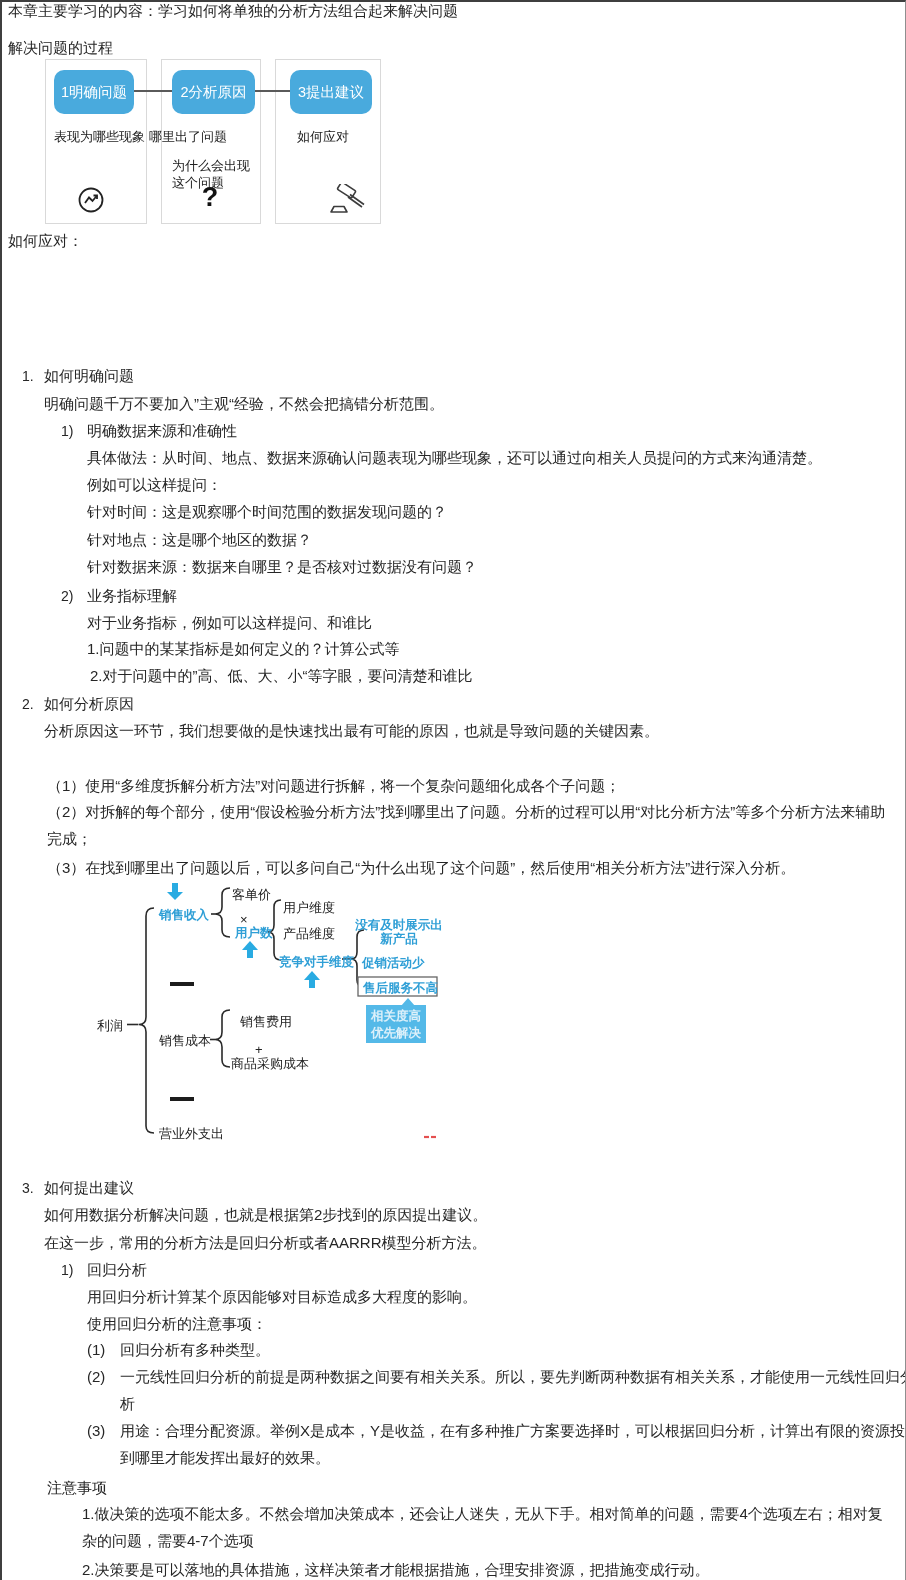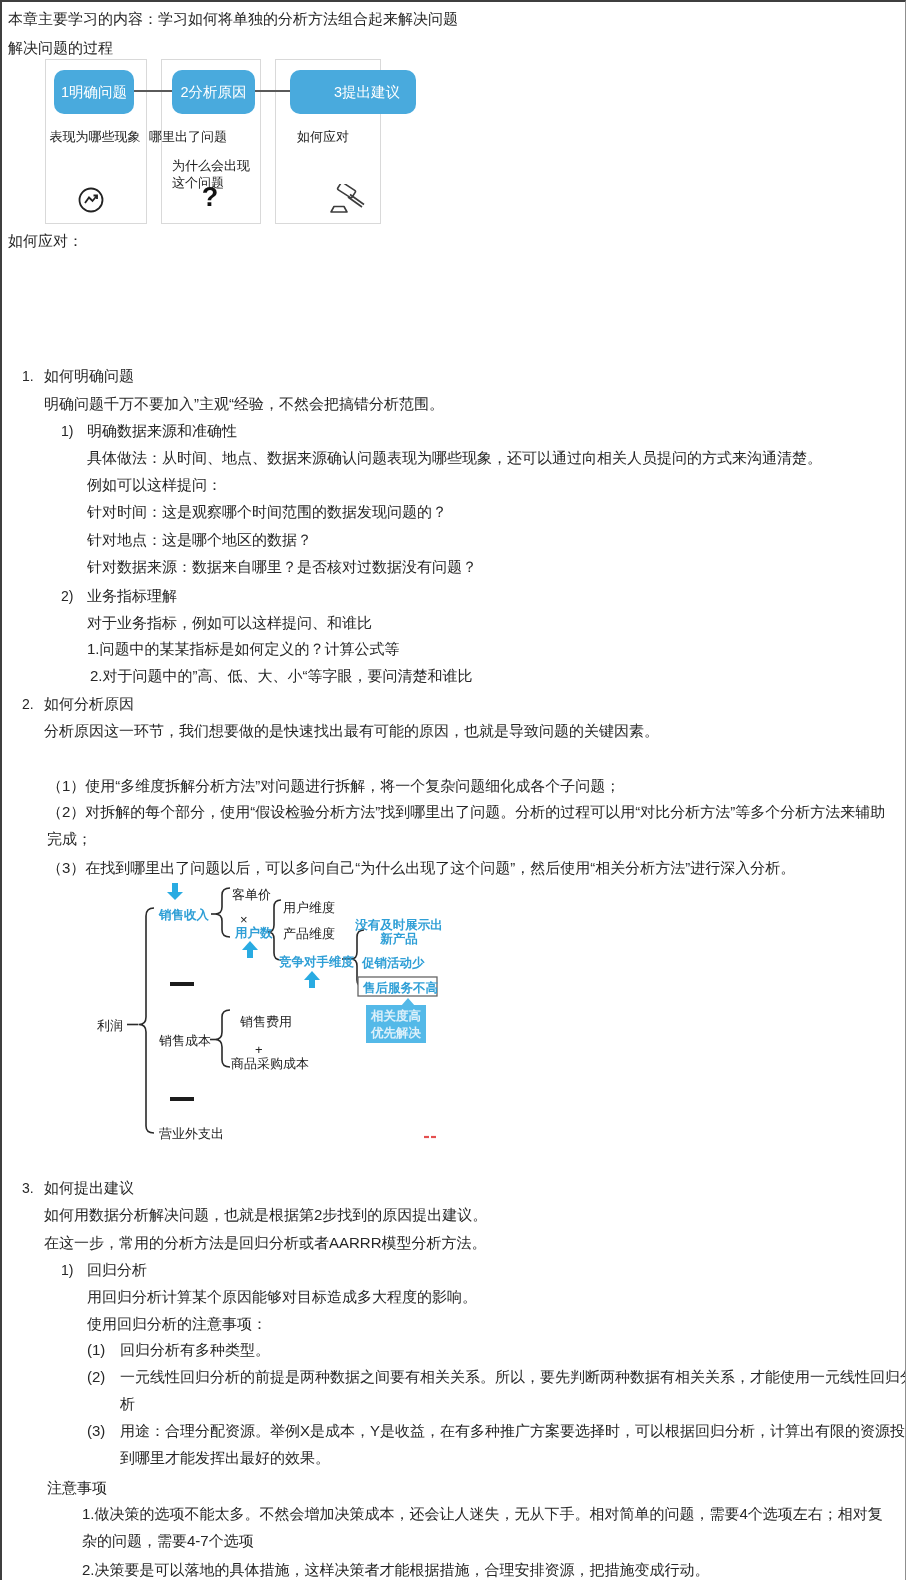--- a/index.html
+++ b/index.html
@@ -27,36 +27,36 @@
   .db{fill:var(--diagram_blue,#2f9fd6);font-weight:700;font-size:12.5px;}
   .dk{fill:#222;font-size:13px;}
   .cw{fill:var(--callout_text,#dcf0fa);font-weight:700;font-size:12.5px;}
   svg text{font-family:"Liberation Sans","DejaVu Sans",sans-serif;}
 </style>
 </head>
 <body>
 
 <div class="page">
 
-  <div class="t" style="top:8px;left:6px;text-align:right;">本章主要学习的内容：学习如何将单独的分析方法组合起来解决问题</div>
+  <div class="t" style="top:0;left:6px;text-align:right;">本章主要学习的内容：学习如何将单独的分析方法组合起来解决问题</div>
   <div class="t" style="top:37px;left:6px;">解决问题的过程</div>
 
   <div>
     <div class="fbox" style="left:43px;width:100px;"></div>
     <div class="fbox" style="left:159px;width:98px;"></div>
     <div class="fbox" style="left:273px;width:104px;"></div>
 
     <div class="conn" style="left:132px;width:38px;"></div>
     <div class="conn" style="left:253px;width:35px;"></div>
 
     <div class="pill" style="left:52px;width:80px;">1明确问题</div>
     <div class="pill" style="left:170px;width:83px;">2分析原因</div>
-    <div class="pill" style="left:288px;width:98px;padding-left:28px;">3提出建议</div>
+    <div class="pill" style="left:288px;width:82px;">3提出建议</div>
 
-    <div class="fcap" style="left:43px;width:100px;top:127px;text-align:center;">表现为哪些现象</div>
+    <div class="fcap" style="left:43px;width:100px;top:127px;text-align:right;">表现为哪些现象</div>
     <div class="fcap" style="left:147px;width:98px;top:127px;text-align:left;">哪里出了问题</div>
     <div class="fcap" style="left:170px;top:156px;">为什么会出现</div>
     <div class="fcap" style="left:170px;top:173px;">这个问题</div>
     <div class="fcap" style="left:273px;width:96px;top:127px;text-align:center;">如何应对</div>
 
     <svg style="position:absolute;left:76px;top:185px;" width="26" height="26" viewBox="0 0 26 26">
       <circle cx="13" cy="13" r="11.5" fill="none" stroke="#222" stroke-width="1.8"></circle>
       <polyline points="7,16 11,10.5 14.5,14 19,8.5" fill="none" stroke="#222" stroke-width="1.8"></polyline>
       <polyline points="15.5,8.5 19,8.5 19,12" fill="none" stroke="#222" stroke-width="1.8"></polyline>
     </svg>

